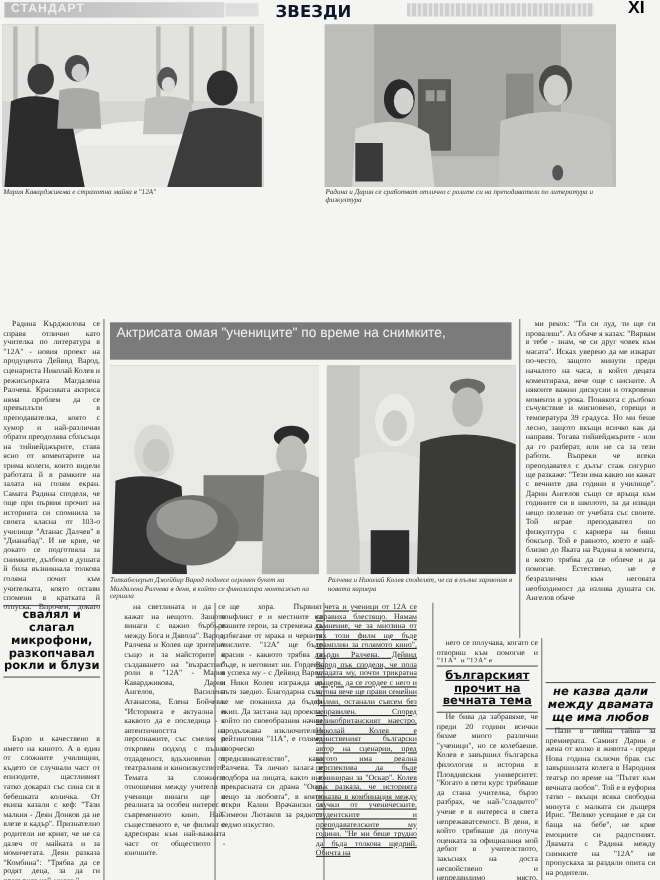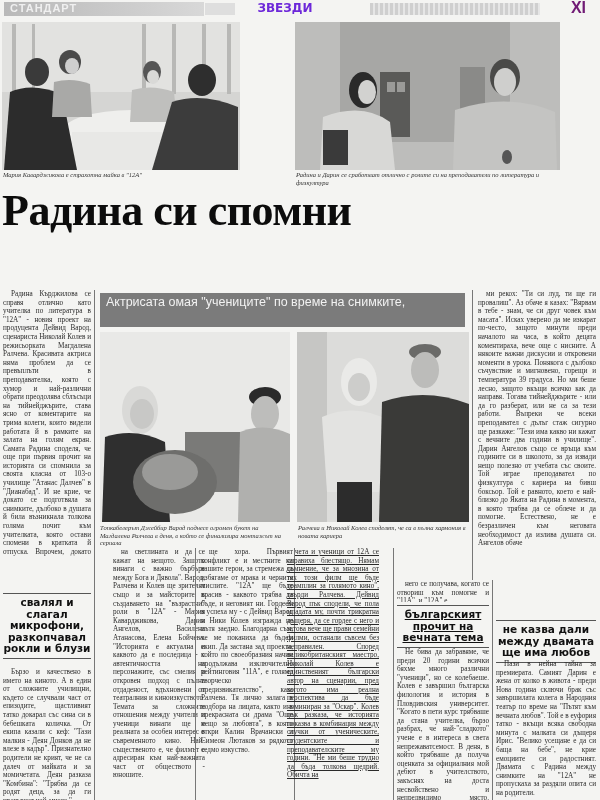--- a/index.html
+++ b/index.html
@@ -3,23 +3,23 @@
 <meta charset="utf-8">
 <style>
   * { box-sizing: border-box; margin: 0; padding: 0; }
   html, body { width: 600px; height: 800px; overflow: hidden; background: #f4f4f2; }
   body { position: relative; font-family: "Liberation Serif", serif; color: #1a1a1a; }
 
   .masthead { position: absolute; left: 0; top: 0; width: 600px; height: 18px; }
   .mast-band-left { position: absolute; left: 4px; top: 2px; width: 200px; height: 14px; background: linear-gradient(90deg,#b9b9b9,#d8d8d8); }
   .mast-band-left span { position: absolute; left: 6px; top: 0; font-family: "Liberation Sans", sans-serif; font-weight: bold; font-size: 11px; color: #f0f0f0; letter-spacing: 1px; }
   .mast-band-mid { position: absolute; left: 205px; top: 3px; width: 30px; height: 12px; background: #dedede; }
-  .mast-section { position: absolute; left: 230px; top: 1px; width: 110px; text-align: center; font-family: "DejaVu Sans", sans-serif; font-weight: bold; font-size: 12px; color: #6d28d9; }
+  .mast-section { position: absolute; left: 230px; top: 1px; width: 110px; text-align: center; font-family: "DejaVu Sans", sans-serif; font-weight: bold; font-size: 15px; color: #0f172a; }
   .mast-band-right { position: absolute; left: 370px; top: 3px; width: 170px; height: 12px; background: repeating-linear-gradient(90deg,#cfcfcf 0 3px,#e6e6e6 3px 5px); }
-  .mast-page { position: absolute; right: 14px; top: -1px; font-family: "Liberation Sans", sans-serif; font-weight: bold; font-size: 16px; color: #701a75; }
+  .mast-page { position: absolute; right: 14px; top: -1px; font-family: "Liberation Sans", sans-serif; font-weight: bold; font-size: 16px; color: #000000; }
 
   .photo { position: absolute; background: #c9c9c7; overflow: hidden; }
   .photo svg { width: 100%; height: 100%; display: block; }
   .caption { position: absolute; font-style: italic; font-size: 6.5px; line-height: 7.5px; color: #333; }
 
   .headline { position: absolute; left: 2px; top: 190px; width: 596px; font-family: "Liberation Serif", serif; font-weight: bold; font-size: 44px; line-height: 42px; color: #0c0c0c; letter-spacing: -0.5px; }
 
   .deck { position: absolute; left: 100px; top: 293px; width: 365px; height: 34px; background: #7b7b7b; color: #f2f2f2; font-family: "Liberation Sans", sans-serif; font-size: 12.5px; line-height: 15px; padding: 2px 6px; }
 
   .col { position: absolute; font-size: 7.2px; line-height: 8.6px; color: #2a2a2a; text-align: justify; overflow: hidden; }
@@ -83,31 +83,30 @@
     <rect x="28" y="108" width="25" height="35" fill="#3a3a3a"></rect>
     <ellipse cx="210" cy="55" rx="15" ry="18" fill="#4a4a48"></ellipse>
     <ellipse cx="210" cy="60" rx="11" ry="14" fill="#cfcfcd"></ellipse>
     <path d="M160 88 Q212 70 260 90 L262 148 L158 148 Z" fill="#c4c4c2"></path>
     <ellipse cx="212" cy="135" rx="5" ry="7" fill="#555"></ellipse>
   </svg>
 </div>
 <div class="caption" style="left:296px;top:171px;width:260px;">Радина и Дарин се сработват отлично с ролите си на преподаватели по литература и физкултура</div>
 
 <div class="headline">
-  <div>Радина си спомни</div>
 </div>
 
 <div class="deck">
   <div>Актрисата омая "учениците" по време на снимките,</div>
 </div>
 
 <div class="col" style="left:3px;top:290px;width:88px;height:268px;">
   <p>Радина Кърджилова се справя отлично като учителка по литература в "12А" - новия проект на продуцента Дейвид Варод, сценариста Николай Колев и режисьорката Магдалена Ралчева. Красивата актриса няма проблем да се превъплъти в преподавателка, която с хумор и най-различни обрати преодолява сблъсъци на тийнейджърите, става ясно от коментарите на трима колеги, които видели работата й в рамките на залата на голям екран. Самата Радина споделя, че още при първия прочит на историята си спомнила за своята класна от 103-о училище "Атанас Далчев" в "Дианабад". И не крие, че докато се подготвяла за снимките, дълбоко в душата й била възникнала толкова голяма почит към учителката, която остави спомени в кратката й отпуска. Впрочем, докато вървели снимките, Кърджилова често се срещала с Христо и баща му Деян Донков. Те с малко собствена карикатура, в която е вкарана наскоро рядката вяра. Деян като истински отговорен татко.</p>
 </div>
-<div class="subhead" style="left:3px;top:593px;width:88px;">свалял и слагал микрофони, разкопчавал рокли и блузи</div>
+<div class="subhead" style="left:3px;top:550px;width:88px;">свалял и слагал микрофони, разкопчавал рокли и блузи</div>
 <div class="col" style="left:3px;top:668px;width:88px;height:132px;">
   <p>Бързо и качествено в името на киното. А в един от сложните училищни, където се случвали част от епизодите, щастливият татко докарал със сина си в бебешката количка. От екипа казали с кеф: "Тази малкия - Деян Донков да не влезе в кадър". Признателно родители не крият, че не са далеч от майката и за момичетата. Деян разказа "Комбина": "Трябва да се родят деца, за да ги прегърнат най-много."</p>
 </div>
 <div class="vrule" style="left:94px;top:290px;height:510px;"></div>
 
 <div class="photo" style="left:100px;top:332px;width:190px;height:190px;">
   <svg viewBox="0 0 190 190">
     <rect width="190" height="190" fill="#e9e9e7"></rect>
     <rect x="85" y="100" width="55" height="60" fill="#7a7a78"></rect>
     <ellipse cx="40" cy="78" rx="18" ry="24" fill="#d9d9d7"></ellipse>
@@ -158,16 +157,16 @@
 <div class="subhead" style="left:397px;top:605px;width:92px;text-decoration:underline;">българският прочит на вечната тема</div>
 <div class="col" style="left:397px;top:648px;width:92px;height:152px;">
   <p>Не бива да забравяме, че преди 20 години всички бяхме много различни "ученици", но се колебаеше. Колев е завършил българска филология и история в Пловдивския университет. "Когато в пети курс трябваше да стана учителка, бързо разбрах, че най-"сладкото" учене е в интереса в света непрежаватсемост. В деня, в който трябваше да получа оценката за официалния мой дебют в учителството, закъснях на доста несвойствено и непредвидимо място. Другите</p>
 </div>
 <div class="vrule" style="left:492px;top:580px;height:220px;"></div>
 
 <div class="vrule" style="left:472px;top:290px;height:290px;"></div>
 <div class="col" style="left:478px;top:290px;width:118px;height:320px;">
   <p>ми рекох: "Ти си луд, ти ще ги провалиш". Аз обаче я казах: "Вярвам в тебе - знам, че си друг човек към масата". Исках уверено да ме изкарат по-често, защото минути преди началото на часа, в който децата коментираха, вече още с нисните. А някоите важни дискусии и откровени моменти в урока. Понякога с дълбоко съчувствие и мигновено, горещи и температура 39 градуса. Но ми беше лесно, защото вкъщи всичко как да направя. Тогава тийнейджърите - или да го разберат, или не са за тези работи. Въпреки че всеки преподавател с дълъг стаж сигурно ще разкаже: "Тези има какво ни кажат с вечните два години в училище". Дарин Ангелов също се връща към годините си в школото, за да извади нещо полезно от учебата със своите. Той играе преподавател по физкултура с кариера на бивш боксьор. Той е равното, което е най-близко до Яката на Радина в момента, в която трябва да се облече и да помогне. Естествено, не е безразличен към неговата необходимост да излива душата си. Ангелов обаче</p>
 </div>
-<div class="subhead" style="left:496px;top:620px;width:100px;">не казва дали между двамата ще има любов</div>
+<div class="subhead" style="left:496px;top:620px;width:100px;font-style:italic;">не казва дали между двамата ще има любов</div>
 <div class="col" style="left:496px;top:660px;width:100px;height:140px;">
   <p>Пази в нейна тайна за премиерата. Самият Дарин е жена от колко в живота - преди Нова година сключи брак със завършилата колега в Народния театър по време на "Пътят към вечната любов". Той е в еуфория татко - вкъщи всяка свободна минута с малката си дъщеря Ирис. "Велико усещане е да си баща на бебе", не крие емоциите си радостният. Двамата с Радина между снимките на "12А" не пропускаха за раздяли опита си на родители.</p>
 </div>
 
 </body></html>

